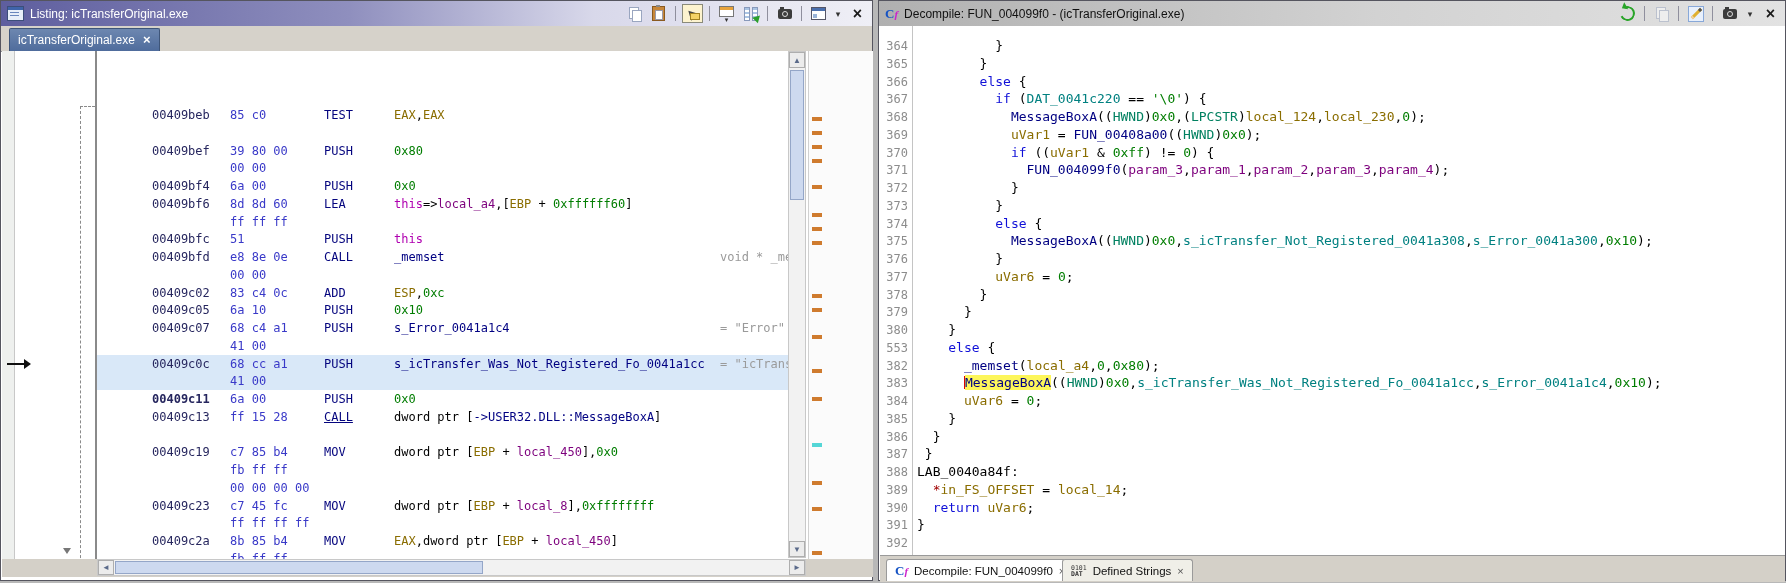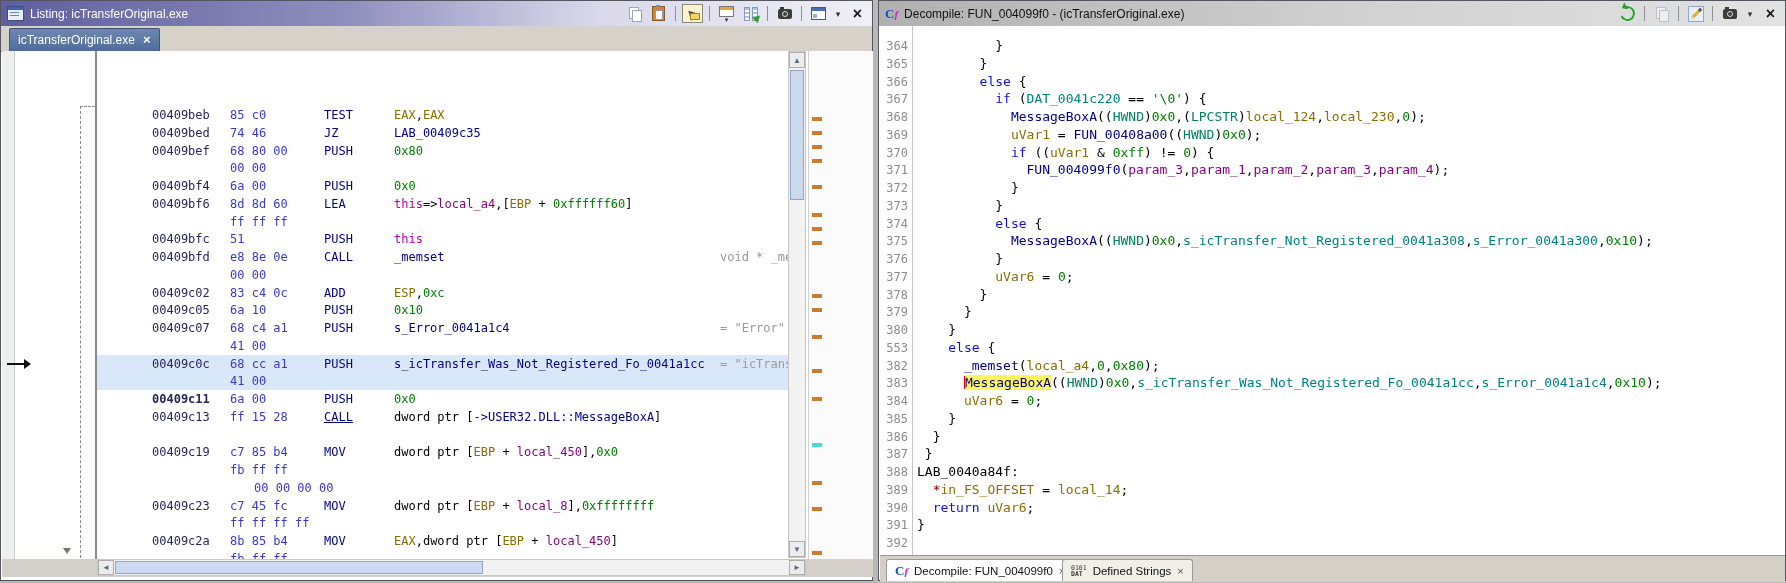--- a/index.html
+++ b/index.html
@@ -175,40 +175,39 @@
     <div id="flow-dash-h"></div>
     <div id="flow-dash-v"></div>
 
     <div class="dArr" style="left:61px;top:497px;"></div>
     <div id="margin-divider"></div>
     <div id="cur-arrow-line"></div>
     <div id="cur-arrow-head"></div>
 
     <div id="listing-rows">
         <div class="lrow" style="top: 55px;"><span style="left: 55px; color: rgb(38, 38, 94);">00409beb</span><span style="left: 133px; color: rgb(57, 57, 200);">85 c0</span><span style="left: 227px; color: rgb(5, 5, 126);">TEST</span><span style="left: 297px;"><span style="position: static; color: rgb(138, 109, 0);">EAX</span><span style="position: static; color: rgb(0, 0, 0);">,</span><span style="position: static; color: rgb(138, 109, 0);">EAX</span></span></div>
-        <div class="lrow" style="top: 72.75px;"><span style="left: 55px; color: rgb(38, 38, 94);">00409bed</span><span style="left: 133px; color: rgb(57, 57, 200);">74 46</span><span style="left: 227px; color: rgb(5, 5, 126);">JZ</span><span style="left: 297px;"><span style="position: static; color: rgb(0, 0, 130);">LAB_00409c35</span></span></div>
-        <div class="lrow" style="top: 90.5px;"><span style="left: 55px; color: rgb(38, 38, 94);">00409bef</span><span style="left: 133px; color: rgb(57, 57, 200);">68 80 00</span><span style="left: 227px; color: rgb(5, 5, 126);">PUSH</span><span style="left: 297px;"><span style="position: static; color: rgb(0, 125, 0);">0x80</span></span></div>
+        <div class="lrow" style="top: 90.5px;"><span style="left: 55px; color: rgb(38, 38, 94);">00409bef</span><span style="left: 133px; color: rgb(57, 57, 200);">39 80 00</span><span style="left: 227px; color: rgb(5, 5, 126);">PUSH</span><span style="left: 297px;"><span style="position: static; color: rgb(0, 125, 0);">0x80</span></span></div>
         <div class="lrow" style="top: 108.25px;"><span style="left: 133px; color: rgb(57, 57, 200);">00 00</span></div>
         <div class="lrow" style="top: 126px;"><span style="left: 55px; color: rgb(38, 38, 94);">00409bf4</span><span style="left: 133px; color: rgb(57, 57, 200);">6a 00</span><span style="left: 227px; color: rgb(5, 5, 126);">PUSH</span><span style="left: 297px;"><span style="position: static; color: rgb(0, 125, 0);">0x0</span></span></div>
         <div class="lrow" style="top: 143.75px;"><span style="left: 55px; color: rgb(38, 38, 94);">00409bf6</span><span style="left: 133px; color: rgb(57, 57, 200);">8d 8d 60</span><span style="left: 227px; color: rgb(5, 5, 126);">LEA</span><span style="left: 297px;"><span style="position: static; color: rgb(176, 0, 176);">this</span><span style="position: static; color: rgb(0, 0, 0);">=&gt;</span><span style="position: static; color: rgb(125, 0, 125);">local_a4</span><span style="position: static; color: rgb(0, 0, 0);">,[</span><span style="position: static; color: rgb(138, 109, 0);">EBP</span><span style="position: static; color: rgb(0, 0, 0);"> + </span><span style="position: static; color: rgb(0, 125, 0);">0xffffff60</span><span style="position: static; color: rgb(0, 0, 0);">]</span></span></div>
         <div class="lrow" style="top: 161.5px;"><span style="left: 133px; color: rgb(57, 57, 200);">ff ff ff</span></div>
         <div class="lrow" style="top: 179.25px;"><span style="left: 55px; color: rgb(38, 38, 94);">00409bfc</span><span style="left: 133px; color: rgb(57, 57, 200);">51</span><span style="left: 227px; color: rgb(5, 5, 126);">PUSH</span><span style="left: 297px;"><span style="position: static; color: rgb(176, 0, 176);">this</span></span></div>
         <div class="lrow" style="top: 197px;"><span style="left: 55px; color: rgb(38, 38, 94);">00409bfd</span><span style="left: 133px; color: rgb(57, 57, 200);">e8 8e 0e</span><span style="left: 227px; color: rgb(5, 5, 126);">CALL</span><span style="left: 297px;"><span style="position: static; color: rgb(0, 0, 130);">_memset</span></span><span style="left: 623px; color: rgb(154, 154, 154);">void * _memse</span></div>
         <div class="lrow" style="top: 214.75px;"><span style="left: 133px; color: rgb(57, 57, 200);">00 00</span></div>
         <div class="lrow" style="top: 232.5px;"><span style="left: 55px; color: rgb(38, 38, 94);">00409c02</span><span style="left: 133px; color: rgb(57, 57, 200);">83 c4 0c</span><span style="left: 227px; color: rgb(5, 5, 126);">ADD</span><span style="left: 297px;"><span style="position: static; color: rgb(138, 109, 0);">ESP</span><span style="position: static; color: rgb(0, 0, 0);">,</span><span style="position: static; color: rgb(0, 125, 0);">0xc</span></span></div>
         <div class="lrow" style="top: 250.25px;"><span style="left: 55px; color: rgb(38, 38, 94);">00409c05</span><span style="left: 133px; color: rgb(57, 57, 200);">6a 10</span><span style="left: 227px; color: rgb(5, 5, 126);">PUSH</span><span style="left: 297px;"><span style="position: static; color: rgb(0, 125, 0);">0x10</span></span></div>
         <div class="lrow" style="top: 268px;"><span style="left: 55px; color: rgb(38, 38, 94);">00409c07</span><span style="left: 133px; color: rgb(57, 57, 200);">68 c4 a1</span><span style="left: 227px; color: rgb(5, 5, 126);">PUSH</span><span style="left: 297px;"><span style="position: static; color: rgb(0, 0, 130);">s_Error_0041a1c4</span></span><span style="left: 623px; color: rgb(154, 154, 154);">= "Error"</span></div>
         <div class="lrow" style="top: 285.75px;"><span style="left: 133px; color: rgb(57, 57, 200);">41 00</span></div>
         <div class="lrow hl" style="top: 303.5px;"><span style="left: 55px; color: rgb(38, 38, 94);">00409c0c</span><span style="left: 133px; color: rgb(57, 57, 200);">68 cc a1</span><span style="left: 227px; color: rgb(5, 5, 126);">PUSH</span><span style="left: 297px;"><span style="position: static; color: rgb(0, 0, 130);">s_icTransfer_Was_Not_Registered_Fo_0041a1cc</span></span><span style="left: 623px; color: rgb(154, 154, 154);">= "icTransf</span></div>
         <div class="lrow hl" style="top: 321.25px;"><span style="left: 133px; color: rgb(57, 57, 200);">41 00</span></div>
         <div class="lrow" style="top: 339px;"><span style="left: 55px; color: rgb(38, 38, 94); font-weight: bold;">00409c11</span><span style="left: 133px; color: rgb(57, 57, 200);">6a 00</span><span style="left: 227px; color: rgb(5, 5, 126);">PUSH</span><span style="left: 297px;"><span style="position: static; color: rgb(0, 125, 0);">0x0</span></span></div>
         <div class="lrow" style="top: 356.75px;"><span style="left: 55px; color: rgb(38, 38, 94);">00409c13</span><span style="left: 133px; color: rgb(57, 57, 200);">ff 15 28</span><span class="underl" style="left: 227px; color: rgb(5, 5, 126);">CALL</span><span style="left: 297px;"><span style="position: static; color: rgb(0, 0, 0);">dword ptr [</span><span style="position: static; color: rgb(0, 0, 130);">-&gt;USER32.DLL::MessageBoxA</span><span style="position: static; color: rgb(0, 0, 0);">]</span></span></div>
         <div class="lrow" style="top: 392.25px;"><span style="left: 55px; color: rgb(38, 38, 94);">00409c19</span><span style="left: 133px; color: rgb(57, 57, 200);">c7 85 b4</span><span style="left: 227px; color: rgb(5, 5, 126);">MOV</span><span style="left: 297px;"><span style="position: static; color: rgb(0, 0, 0);">dword ptr [</span><span style="position: static; color: rgb(138, 109, 0);">EBP</span><span style="position: static; color: rgb(0, 0, 0);"> + </span><span style="position: static; color: rgb(125, 0, 125);">local_450</span><span style="position: static; color: rgb(0, 0, 0);">],</span><span style="position: static; color: rgb(0, 125, 0);">0x0</span></span></div>
         <div class="lrow" style="top: 410px;"><span style="left: 133px; color: rgb(57, 57, 200);">fb ff ff</span></div>
-        <div class="lrow" style="top: 427.75px; margin-left: 24px;"><span style="left: 133px; color: rgb(57, 57, 200);">00 00 00 00</span></div>
+        <div class="lrow" style="top: 427.75px;"><span style="left: 133px; color: rgb(57, 57, 200);">00 00 00 00</span></div>
         <div class="lrow" style="top: 445.5px;"><span style="left: 55px; color: rgb(38, 38, 94);">00409c23</span><span style="left: 133px; color: rgb(57, 57, 200);">c7 45 fc</span><span style="left: 227px; color: rgb(5, 5, 126);">MOV</span><span style="left: 297px;"><span style="position: static; color: rgb(0, 0, 0);">dword ptr [</span><span style="position: static; color: rgb(138, 109, 0);">EBP</span><span style="position: static; color: rgb(0, 0, 0);"> + </span><span style="position: static; color: rgb(125, 0, 125);">local_8</span><span style="position: static; color: rgb(0, 0, 0);">],</span><span style="position: static; color: rgb(0, 125, 0);">0xffffffff</span></span></div>
         <div class="lrow" style="top: 463.25px;"><span style="left: 133px; color: rgb(57, 57, 200);">ff ff ff ff</span></div>
         <div class="lrow" style="top: 481px;"><span style="left: 55px; color: rgb(38, 38, 94);">00409c2a</span><span style="left: 133px; color: rgb(57, 57, 200);">8b 85 b4</span><span style="left: 227px; color: rgb(5, 5, 126);">MOV</span><span style="left: 297px;"><span style="position: static; color: rgb(138, 109, 0);">EAX</span><span style="position: static; color: rgb(0, 0, 0);">,dword ptr [</span><span style="position: static; color: rgb(138, 109, 0);">EBP</span><span style="position: static; color: rgb(0, 0, 0);"> + </span><span style="position: static; color: rgb(125, 0, 125);">local_450</span><span style="position: static; color: rgb(0, 0, 0);">]</span></span></div>
         <div class="lrow" style="top: 498.75px;"><span style="left: 133px; color: rgb(57, 57, 200);">fb ff ff</span></div>
       </div>
 
     <div class="sb-track-v">
       <div class="sb-btn" style="left:0;top:0;width:16px;height:16px;">
           <span>▲</span>
         </div>

